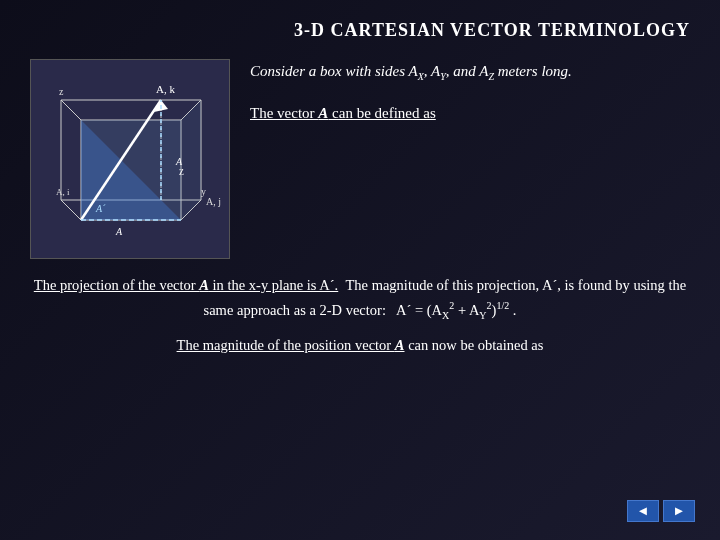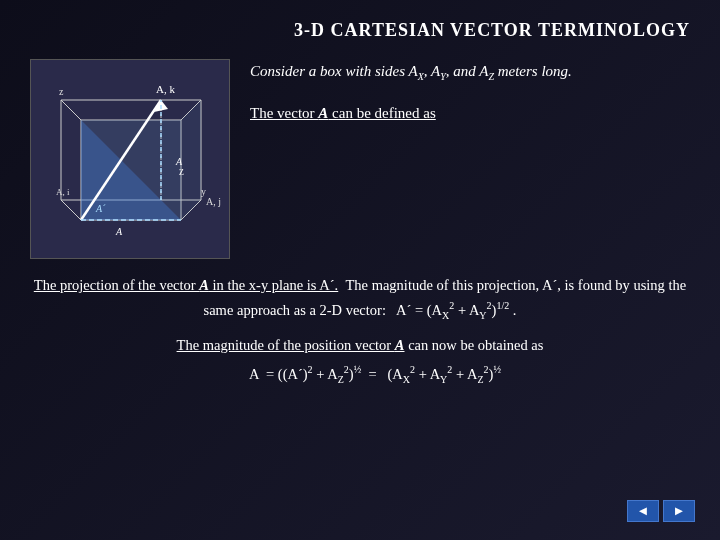--- a/index.html
+++ b/index.html
@@ -177,23 +177,20 @@
     </div>
   </div>
 
   <div class="bottom-section">
     <div>
       <span class="underline-section">The projection of the vector <span class="italic-bold">A</span> in the x-y plane is A´.</span>
       &nbsp;The magnitude of this projection, A´, is found by using the same approach as a 2-D vector:&nbsp;&nbsp; A´ = (A<sub>X</sub><sup>2</sup> + A<sub>Y</sub><sup>2</sup>)<sup>1/2</sup> .
     </div>
     <div class="magnitude-section">
       <span class="underline-section">The magnitude of the position vector <span class="italic-bold">A</span></span> can now be obtained as
-      <div class="eq-line">
-        A &nbsp;= ((A´)<sup>2</sup> + A<sub>Z</sub><sup>2</sup>)<sup>½</sup> &nbsp;= &nbsp;&nbsp;(A<sub>X</sub><sup>2</sup> + A<sub>Y</sub><sup>2</sup> + A<sub>Z</sub><sup>2</sup>)<sup>½</sup>
-      </div>
     </div>
   </div>
 
   <div class="nav-arrows">
     <div class="nav-btn">◄</div>
     <div class="nav-btn">►</div>
   </div>
 </div>
 
 </body></html>

